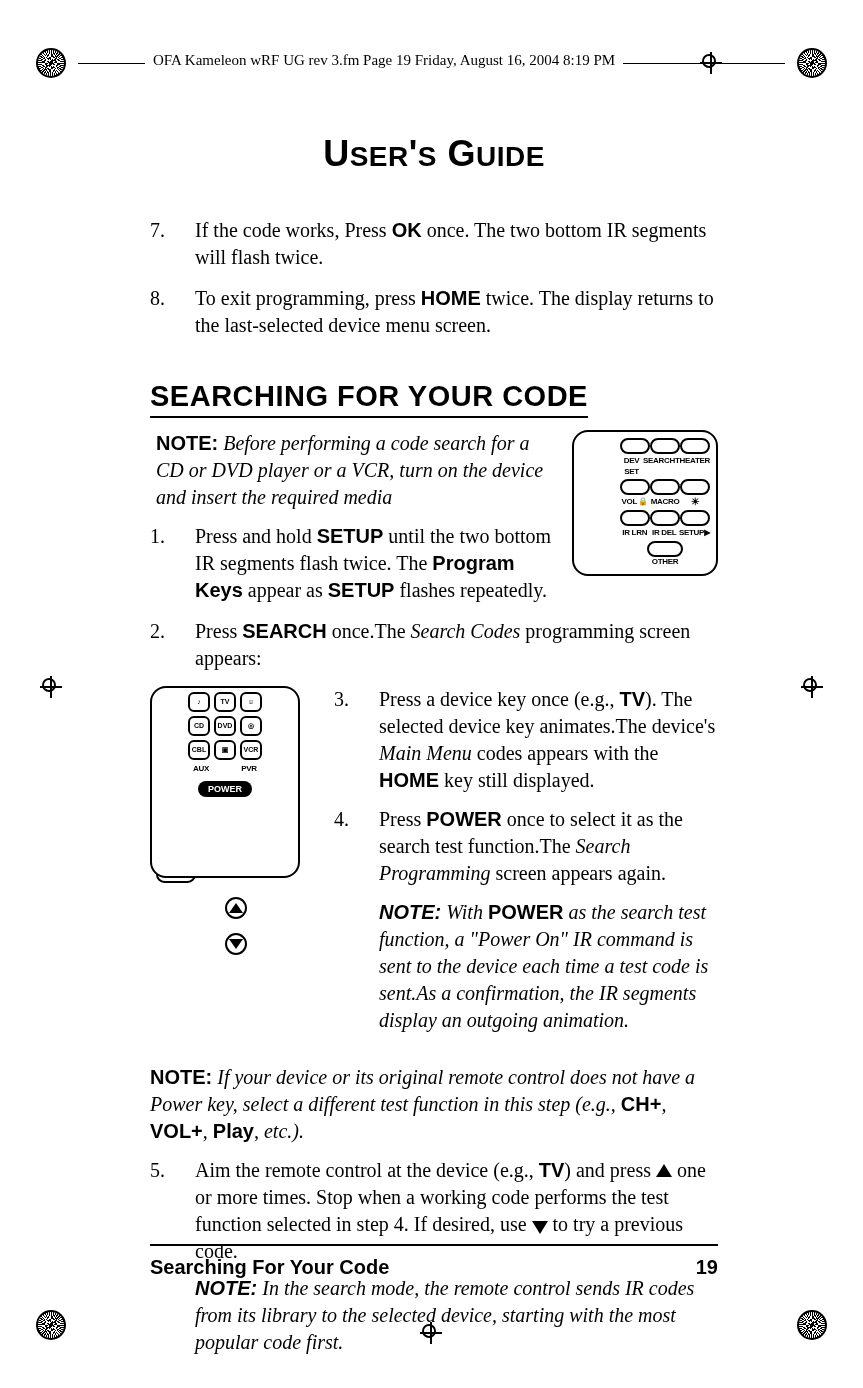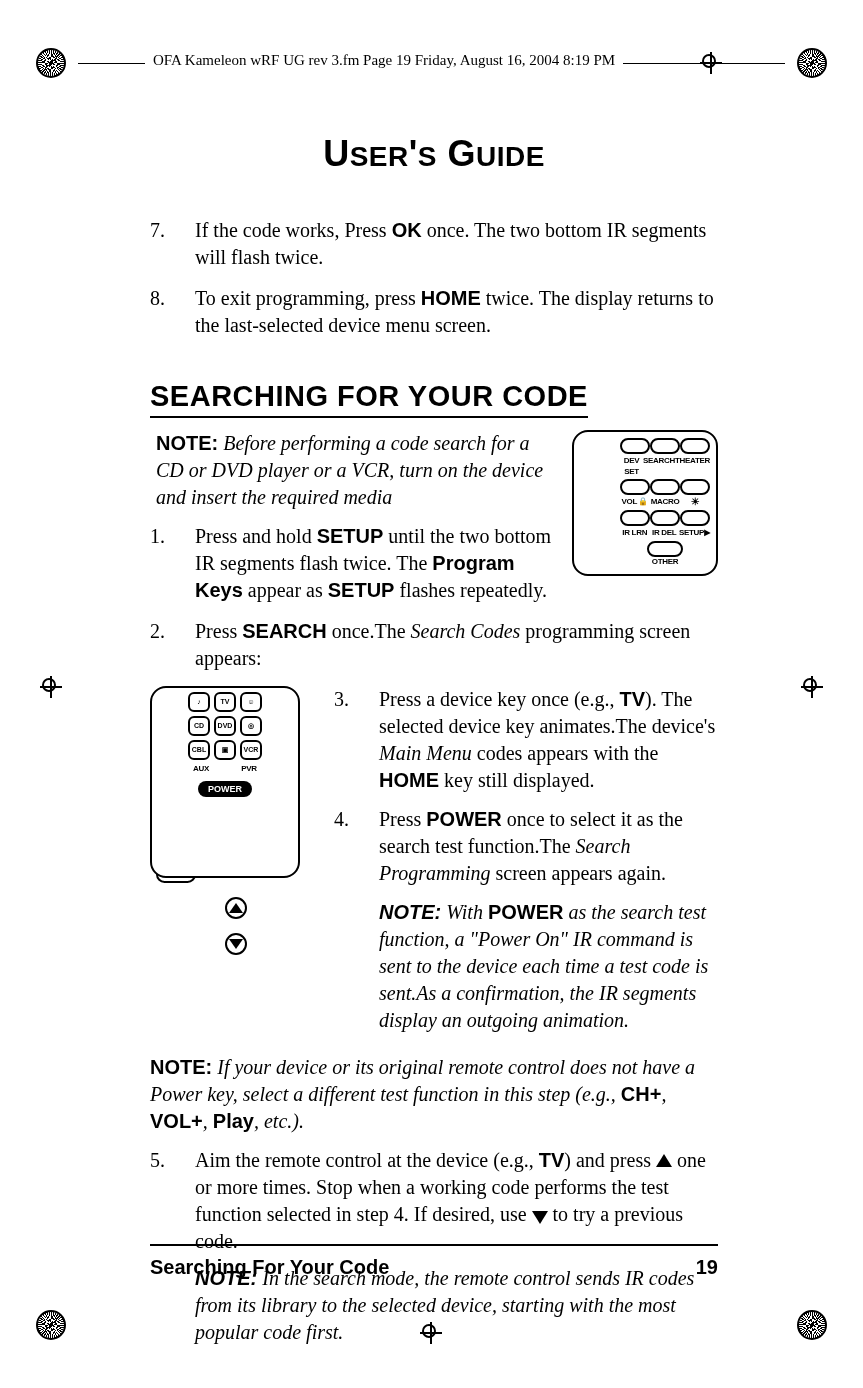--- a/index.html
+++ b/index.html
@@ -82,21 +82,21 @@
   .note-block { margin-left: 6px; margin-bottom: 12px; }
   .two-col {
     display: flex; gap: 12px; margin-top: 4px; margin-bottom: 10px;
   }
   .fig-col { width: 172px; flex-shrink: 0; }
   .text-col { flex: 1; }
   .text-col ol { list-style: none; }
   .text-col ol li { display: flex; margin-bottom: 12px; }
   .text-col ol li .num { width: 45px; flex-shrink: 0; }
   .text-col ol li .body { flex: 1; }
-  .nested-note { margin-left: 45px; margin-bottom: 10px; font-style: italic; }
+  .nested-note { margin-left: 45px; margin-bottom: 20px; font-style: italic; }
   .footer-rule {
     position: absolute; left: 150px; right: 145px; top: 1244px;
     height: 2px; background: #000;
   }
   .footer {
     position: absolute; left: 150px; right: 145px; top: 1254px;
     display: flex; justify-content: space-between;
     font-family: "Arial Narrow", Arial, sans-serif;
     font-weight: bold; font-size: 20px;
   }

